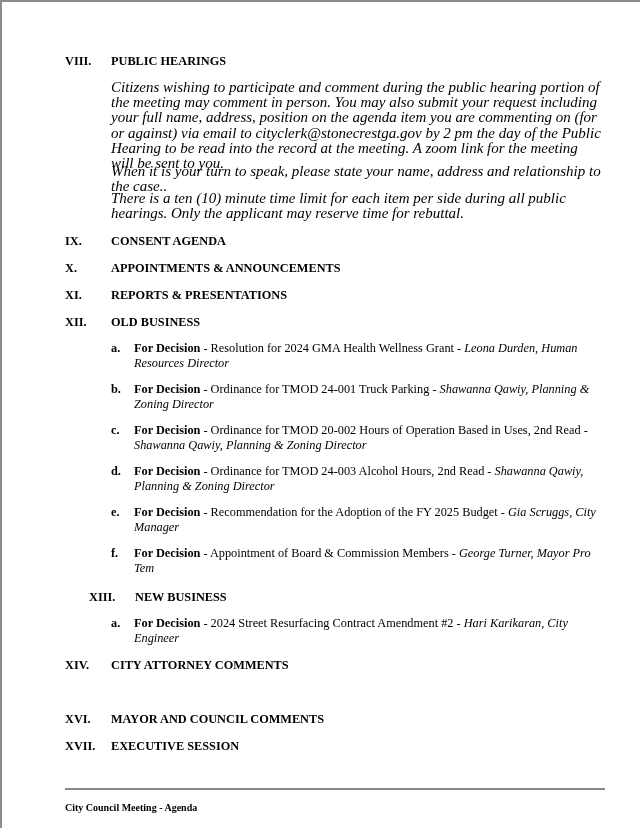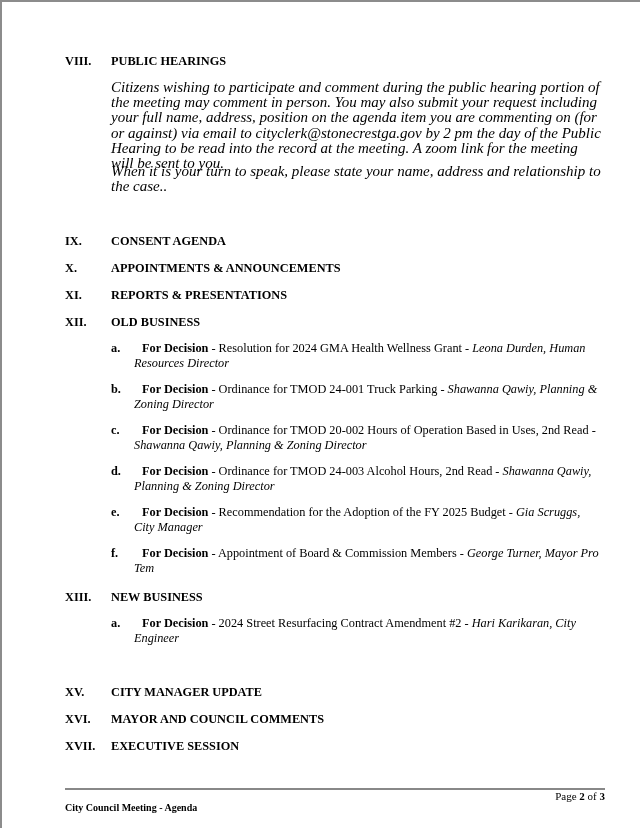--- a/index.html
+++ b/index.html
@@ -10,40 +10,41 @@
   }
   .frame-top { position:absolute; left:0; top:0; width:640px; height:2px; background:#8c8c8c; }
   .frame-left { position:absolute; left:0; top:0; width:2px; height:828px; background:#8c8c8c; }
   .page { position:absolute; left:8px; top:0; width:640px; height:828px; }
   .sec { position:absolute; left:57px; font-size:12.3px; font-weight:bold; line-height:14px; white-space:nowrap; }
   .sec .num { display:inline-block; width:46px; }
   .para { position:absolute; left:103px; width:490px; font-size:15px; font-style:italic; line-height:15.2px; }
   .item { position:absolute; left:103px; width:490px; font-size:12.3px; line-height:15.2px; }
   .item .letter { position:absolute; left:0; top:0; font-weight:bold; }
   .item .body { margin-left:23px; display:block; }
-  .item .kind { font-weight:bold;margin-left:8px; }
+  .item .kind { font-weight:bold; }
   .item .who { font-style:italic; }
   .footer-rule { position:absolute; left:57px; top:788px; width:540px; height:1.5px; background:#888; }
   .footer-left { position:absolute; left:57px; top:802px; font-size:10px; font-weight:bold; }
   .footer-right { position:absolute; right:43px; top:790px; font-size:11px; text-align:right; line-height:13px; }
   .footer-right b { font-weight:bold; }
 </style>
 </head>
 <body>
 
 <div class="frame-top"></div>
 <div class="frame-left"></div>
 
 <div class="page">
 
   <div class="sec" style="top:54px;">
     <span class="num">VIII.</span><span>PUBLIC HEARINGS</span>
   </div>
   <div class="para" style="top:80px;">Citizens wishing to participate and comment during the public hearing portion of the meeting may comment in person. You may also submit your request including your full name, address, position on the agenda item you are commenting on (for or against) via email to cityclerk@stonecrestga.gov by 2 pm the day of the Public Hearing to be read into the record at the meeting. A zoom link for the meeting will be sent to you.</div>
   <div class="para" style="top:164px;">When it is your turn to speak, please state your name, address and relationship to the case..</div>
+  <div class="para" style="top:191px;">There is a ten (10) minute time limit for each item per side during all public hearings. Only the applicant may reserve time for rebuttal.</div>
 
   <div class="sec" style="top:261px;">
     <span class="num">X.</span><span>APPOINTMENTS &amp; ANNOUNCEMENTS</span>
   </div>
 
   <div class="sec" style="top:234px;">
     <span class="num">IX.</span><span>CONSENT AGENDA</span>
   </div>
 
   <div class="sec" style="top:288px;font-family:Liberation Serif, serif;">
@@ -72,36 +73,35 @@
   </div>
   <div class="item" style="top:505px;">
     <span class="letter">e.</span>
     <span class="body"><span class="kind">For Decision</span><span> - Recommendation for the Adoption of the FY 2025 Budget - </span><span class="who">Gia Scruggs, City Manager</span></span>
   </div>
   <div class="item" style="top:546px;">
     <span class="letter">f.</span>
     <span class="body"><span class="kind">For Decision</span><span> - Appointment of Board &amp; Commission Members - </span><span class="who">George Turner, Mayor Pro Tem</span></span>
   </div>
 
-  <div class="sec" style="top:590px;">
+  <div class="sec" style="top:590px;margin-left:24px;">
     <span class="num">XIII.</span><span>NEW BUSINESS</span>
   </div>
   <div class="item" style="top:616px;">
     <span class="letter">a.</span>
     <span class="body"><span class="kind">For Decision</span><span> - 2024 Street Resurfacing Contract Amendment #2 - </span><span class="who">Hari Karikaran, City Engineer</span></span>
   </div>
 
-  <div class="sec" style="top:685px;">
-    <span class="num">XV.</span><span>CITY MANAGER UPDATE</span>
+  <div class="sec" style="top:658px;">
+    <span class="num">XIV.</span><span>CITY ATTORNEY COMMENTS</span>
   </div>
   <div class="sec" style="top:712px;">
     <span class="num">XVI.</span><span>MAYOR AND COUNCIL COMMENTS</span>
   </div>
   <div class="sec" style="top:739px;">
     <span class="num">XVII.</span><span>EXECUTIVE SESSION</span>
   </div>
 
   <div class="footer-rule"></div>
   <div class="footer-left">City Council Meeting - Agenda</div>
   <div class="footer-right">
-    <div><span>Page </span><b>2</b><span> of </span><b>3</b></div>
   </div>
 </div>
 
 </body></html>

